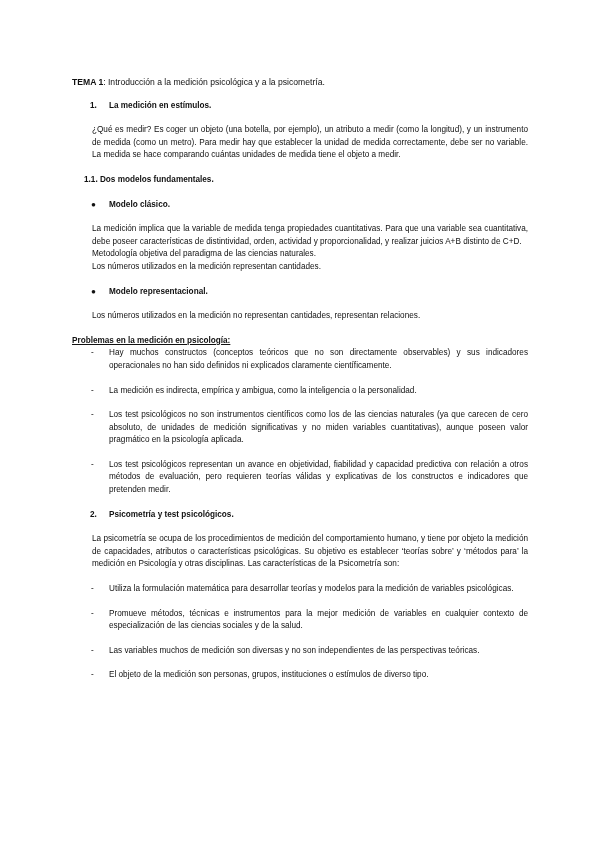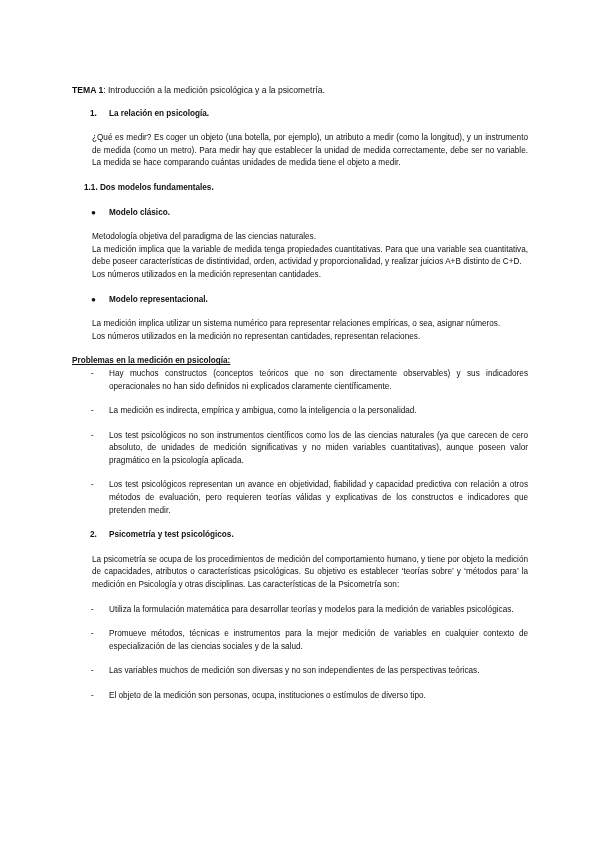--- a/index.html
+++ b/index.html
@@ -1,18 +1,18 @@
 <!DOCTYPE html>
 <html><head>
 <meta charset="utf-8">
 <style>
   html, body { margin: 0; padding: 0; background: #ffffff; }
   body { width: 600px; height: 848px; position: relative; overflow: hidden;
          font-family: "Liberation Sans", sans-serif; color: #111; }
-  .page { position: absolute; left: 72px; top: 84px; width: 456px;
+  .page { position: absolute; left: 72px; top: 76px; width: 456px;
           font-size: 8.2px; line-height: 12.6px; }
   p { margin: 0; }
   .title { font-size: 8.6px; font-weight: bold; margin-bottom: 11px; }
   .title .n { font-weight: normal; }
   .numhead { position: relative; padding-left: 37px; margin-bottom: 12px; font-weight: bold; }
   .numhead .num { position: absolute; left: 18px; }
   .just { text-align: justify; }
   .sec { font-weight: bold; margin-bottom: 12px; margin-left: 12px; }
   .para { margin-bottom: 12px; margin-left: 20px; }
   .bullet { position: relative; padding-left: 37px; margin-bottom: 12px; font-weight: bold; }
@@ -21,51 +21,50 @@
   .dash { position: relative; padding-left: 37px; margin-bottom: 12px; text-align: justify; }
   .dash .d { position: absolute; left: 19px; }
 </style>
 </head>
 <body>
 
 <div class="page">
 
   <p class="title"><span>TEMA 1</span><span class="n">: Introducción a la medición psicológica y a la psicometría.</span></p>
 
-  <p class="numhead"><span class="num">1.</span><span>La relación en psicología.</span></p>
+  <p class="numhead"><span class="num">1.</span><span>La medición en estímulos.</span></p>
 
   <p class="para just">¿Qué es medir? Es coger un objeto (una botella, por ejemplo), un atributo a medir (como la longitud), y un instrumento de medida (como un metro). Para medir hay que establecer la unidad de medida correctamente, debe ser no variable. La medida se hace comparando cuántas unidades de medida tiene el objeto a medir.</p>
 
   <p class="sec">1.1. Dos modelos fundamentales.</p>
 
   <p class="bullet"><span class="dot">●</span><span>Modelo clásico.</span></p>
 
   <div class="para just">
+    <p>La medición implica que la variable de medida tenga propiedades cuantitativas. Para que una variable sea cuantitativa, debe poseer características de distintividad, orden, actividad y proporcionalidad, y realizar juicios A+B distinto de C+D.</p>
     <p>Metodología objetiva del paradigma de las ciencias naturales.</p>
-    <p>La medición implica que la variable de medida tenga propiedades cuantitativas. Para que una variable sea cuantitativa, debe poseer características de distintividad, orden, actividad y proporcionalidad, y realizar juicios A+B distinto de C+D.</p>
     <p>Los números utilizados en la medición representan cantidades.</p>
   </div>
 
   <p class="bullet"><span class="dot">●</span><span>Modelo representacional.</span></p>
 
   <div class="para just">
-    <p>La medición implica utilizar un sistema numérico para representar relaciones empíricas, o sea, asignar números.</p>
     <p>Los números utilizados en la medición no representan cantidades, representan relaciones.</p>
   </div>
 
 
   <p class="u">Problemas en la medición en psicología:</p>
 
   <p class="dash"><span class="d">-</span><span>Hay muchos constructos (conceptos teóricos que no son directamente observables) y sus indicadores operacionales no han sido definidos ni explicados claramente científicamente.</span></p>
   <p class="dash"><span class="d">-</span><span>La medición es indirecta, empírica y ambigua, como la inteligencia o la personalidad.</span></p>
   <p class="dash"><span class="d">-</span><span>Los test psicológicos no son instrumentos científicos como los de las ciencias naturales (ya que carecen de cero absoluto, de unidades de medición significativas y no miden variables cuantitativas), aunque poseen valor pragmático en la psicología aplicada.</span></p>
   <p class="dash"><span class="d">-</span><span>Los test psicológicos representan un avance en objetividad, fiabilidad y capacidad predictiva con relación a otros métodos de evaluación, pero requieren teorías válidas y explicativas de los constructos e indicadores que pretenden medir.</span></p>
 
   <p class="numhead"><span class="num">2.</span><span>Psicometría y test psicológicos.</span></p>
 
   <p class="para just">La psicometría se ocupa de los procedimientos de medición del comportamiento humano, y tiene por objeto la medición de capacidades, atributos o características psicológicas. Su objetivo es establecer ‘teorías sobre’ y ‘métodos para’ la medición en Psicología y otras disciplinas. Las características de la Psicometría son:</p>
 
   <p class="dash"><span class="d">-</span><span>Utiliza la formulación matemática para desarrollar teorías y modelos para la medición de variables psicológicas.</span></p>
   <p class="dash"><span class="d">-</span><span>Promueve métodos, técnicas e instrumentos para la mejor medición de variables en cualquier contexto de especialización de las ciencias sociales y de la salud.</span></p>
   <p class="dash"><span class="d">-</span><span>Las variables muchos de medición son diversas y no son independientes de las perspectivas teóricas.</span></p>
-  <p class="dash"><span class="d">-</span><span>El objeto de la medición son personas, ocupa, instituciones o estímulos de diverso tipo.</span></p>
+  <p class="dash"><span class="d">-</span><span>El objeto de la medición son personas, grupos, instituciones o estímulos de diverso tipo.</span></p>
 
 </div>
 
 </body></html>

